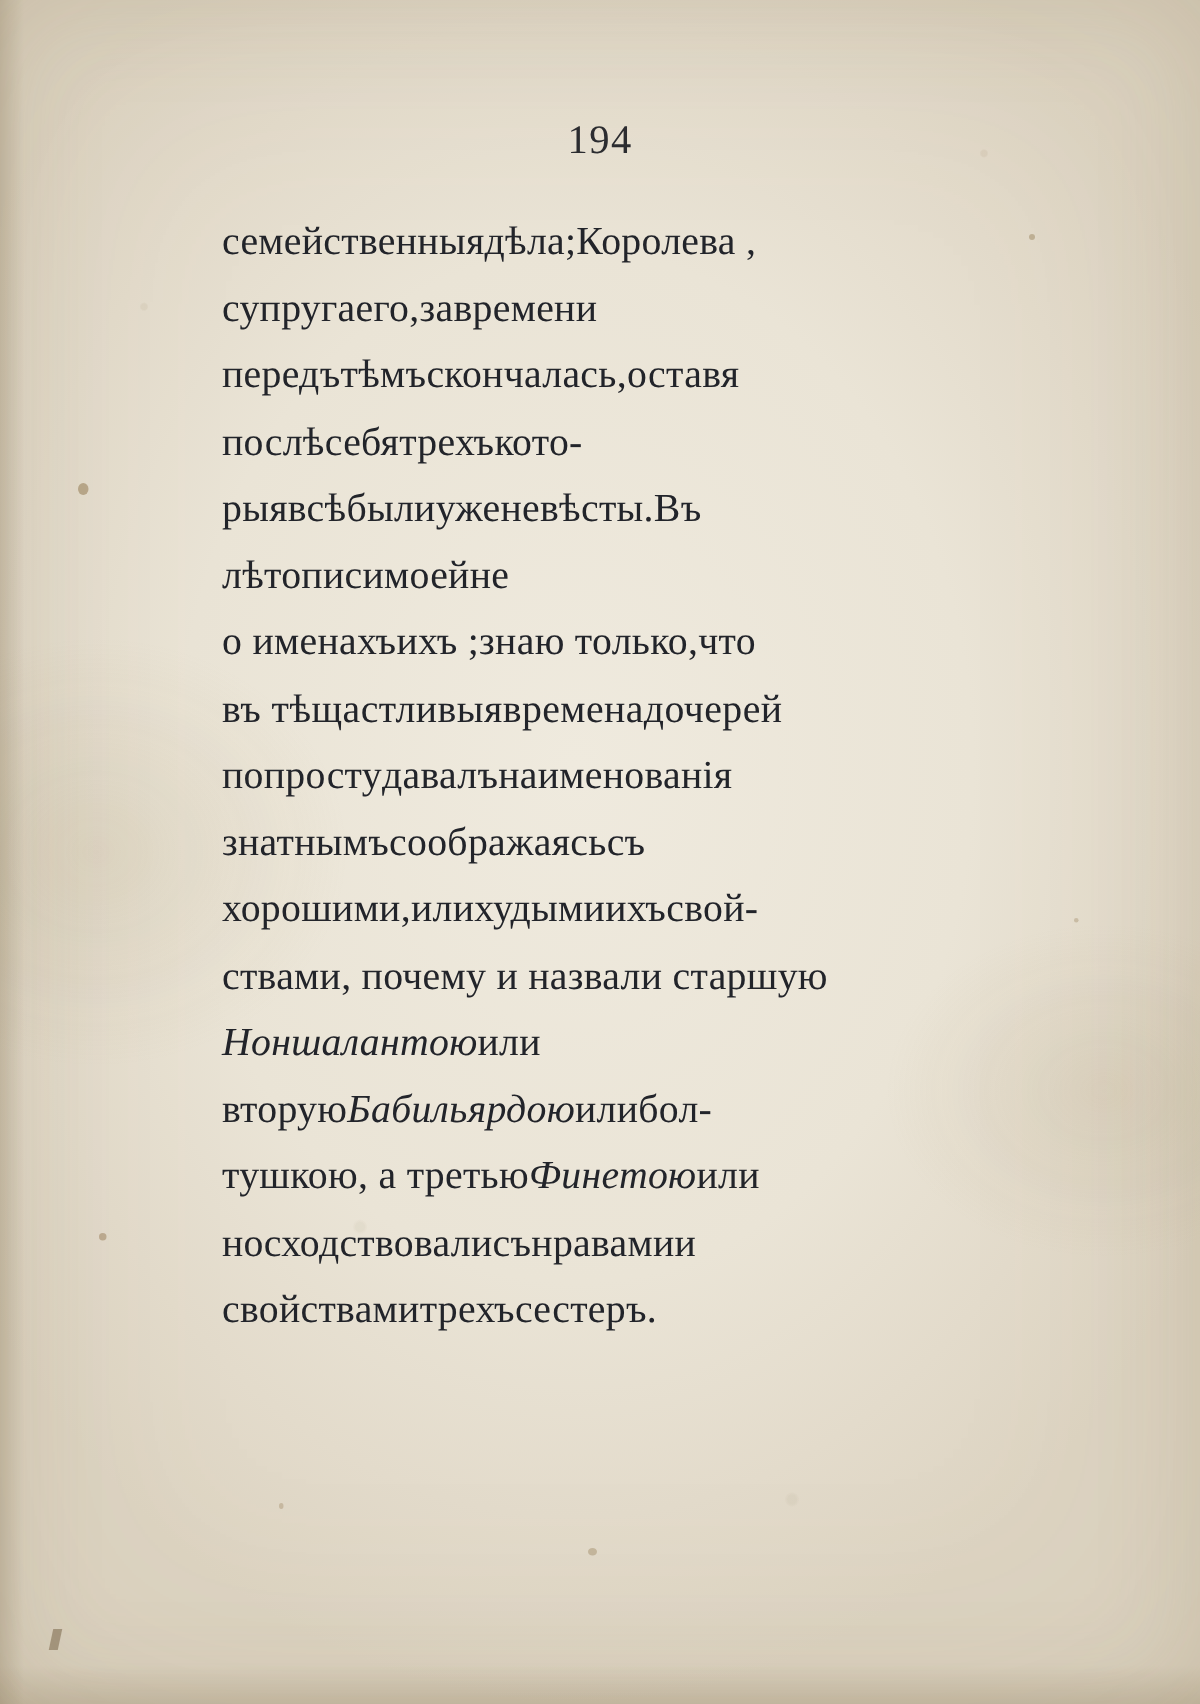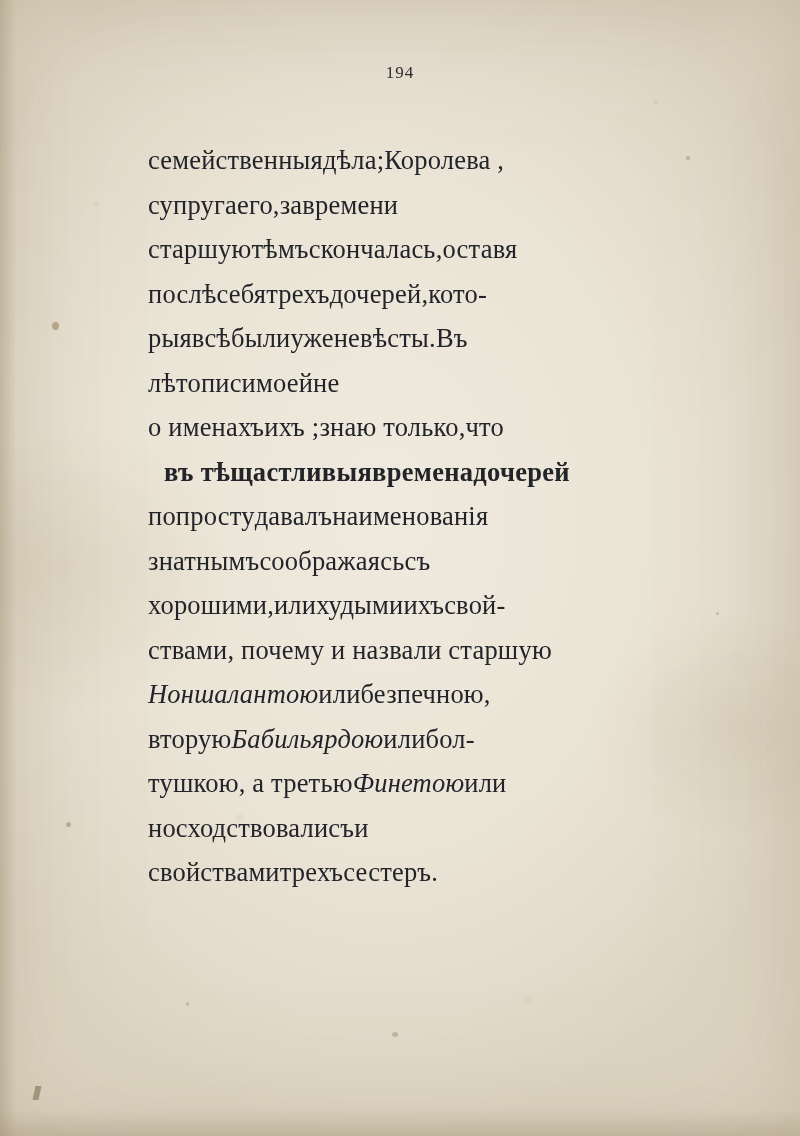--- a/index.html
+++ b/index.html
@@ -50,25 +50,25 @@
   }
   .speck.s1 { left: 52px;  top: 322px; width: 7px;  height: 8px;  opacity:.5; }
   .speck.s2 { left: 66px;  top: 822px; width: 5px;  height: 5px;  opacity:.45; }
   .speck.s3 { left: 686px; top: 156px; width: 4px;  height: 4px;  opacity:.4; }
   .speck.s4 { left: 392px; top: 1032px;width: 6px;  height: 5px;  opacity:.35; }
   .speck.s5 { left: 716px; top: 612px; width: 3px;  height: 3px;  opacity:.3; }
   .speck.s6 { left: 186px; top: 1002px;width: 3px;  height: 4px;  opacity:.3; }
 
   #page-number {
     position: absolute;
-    top: 63px;
+    top: 78px;
     left: 0;
     right: 0;
     text-align: center;
-    font-size: 17px;
+    font-size: 27px;
     letter-spacing: 1px;
     color: #2b2c30;
     font-family: "Liberation Serif", "DejaVu Serif", serif;
   }
 
   #text-block {
     position: absolute;
     left: 148px;
     top: 138px;
     width: 570px;
@@ -82,23 +82,22 @@
     letter-spacing: .2px;
   }
   .line.justify {
     display: flex;
   }
   .line.justify > span { display: inline-block; }
   .line .it {
     font-style: italic;
   }
   .bold-line {
-    font-weight: 700;
+    font-weight: 400;
     letter-spacing: .3px;
-    margin-left: 16px;
   }
 
   
   #corner-mark {
     position: absolute;
     left: 34px;
     bottom: 36px;
     width: 6px;
     height: 14px;
     background: #6f5a3b;
@@ -147,30 +146,29 @@
         <span>дѣла;</span>
         <span>Королева ,</span>
       </div>
       <div class="line justify">
         <span>супруга</span>
         <span>его,</span>
         <span>за</span>
         <span>времени</span>
       </div>
       <div class="line justify">
-        <span>старшую</span>
+        <span>передъ</span>
         <span>тѣмъ</span>
         <span>скончалась,</span>
         <span>оставя</span>
       </div>
       <div class="line justify">
         <span>послѣ</span>
         <span>себя</span>
         <span>трехъ</span>
-        <span>дочерей,</span>
         <span>кото-</span>
       </div>
       <div class="line justify">
         <span>рыя</span>
         <span>всѣ</span>
         <span>были</span>
         <span>уже</span>
         <span>невѣсты.</span>
         <span>Въ</span>
       </div>
@@ -205,37 +203,37 @@
         <span>хорошими,</span>
         <span>или</span>
         <span>худыми</span>
         <span>ихъ</span>
         <span>свой-</span>
       </div>
       <div class="line"><span>ствами, почему и назвали старшую</span></div>
       <div class="line justify">
         <span class="it">Ноншалантою</span>
         <span>или</span>
-        <span>безпечною,</span>
       </div>
       <div class="line justify">
         <span>вторую</span>
         <span class="it">Бабильярдою</span>
         <span>или</span>
         <span>бол-</span>
       </div>
       <div class="line justify">
         <span>тушкою, а третью</span>
         <span class="it">Финетою</span>
         <span>или</span>
       </div>
       <div class="line justify">
         <span>но</span>
         <span>сходствовали</span>
         <span>съ</span>
+        <span>нравами</span>
         <span>и</span>
       </div>
       <div class="line"><span>свойствами</span><span>трехъ</span><span>сестеръ.</span></div>
     </div>
 
   <div id="corner-mark"></div>
   <div class="edge-shadow"></div>
 </div>
 
 </body></html>

